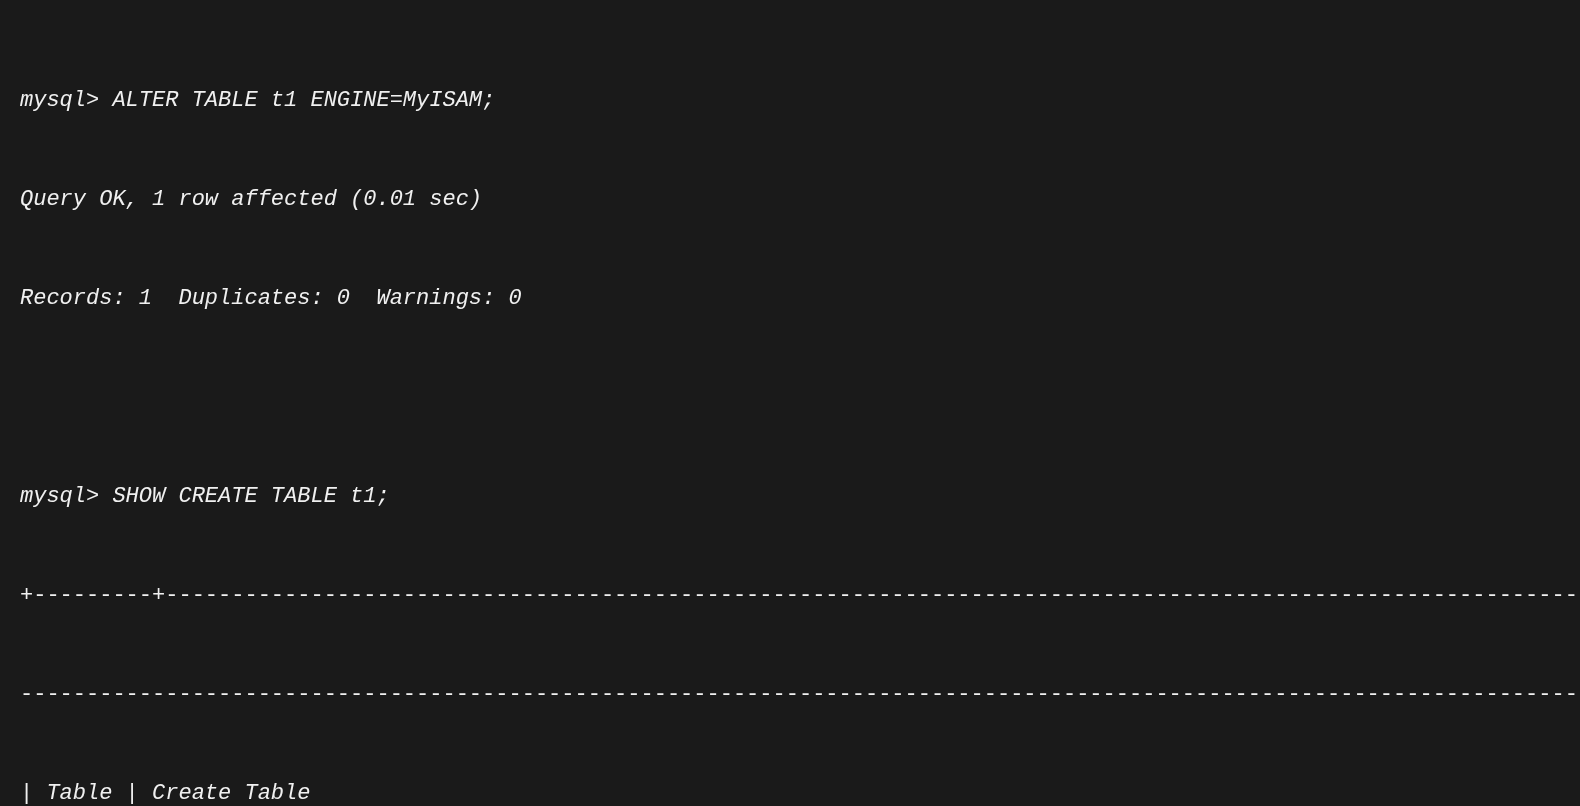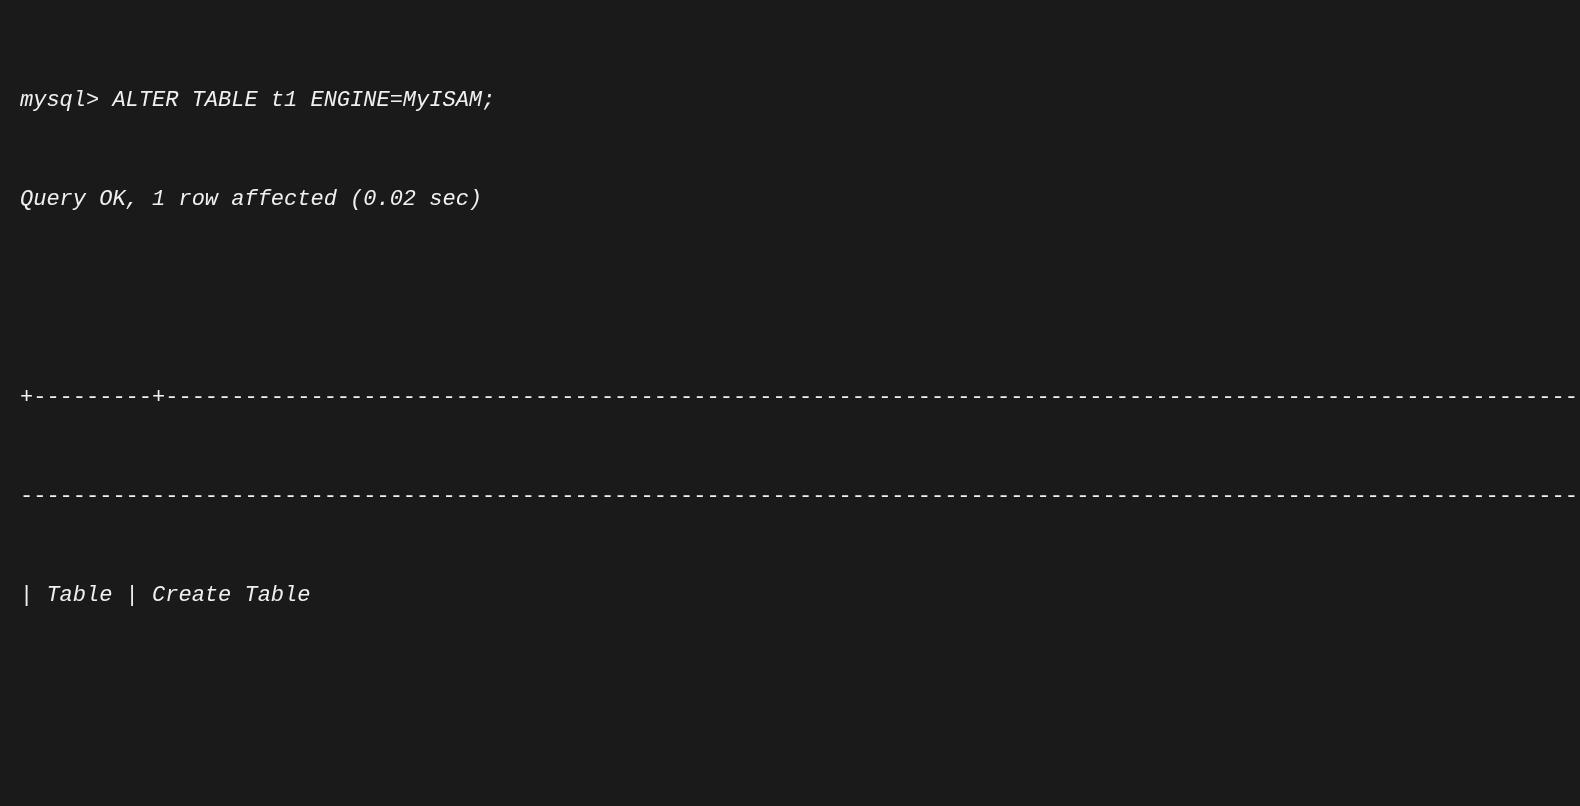--- a/index.html
+++ b/index.html
@@ -32,22 +32,24 @@
     .separator-line {
       color: #f0f0f0;
       display: block;
     }
   </style>
 </head>
 <body>
 
 <div class="terminal-block">
   <span class="line">mysql&gt; ALTER TABLE t1 ENGINE=MyISAM;</span>
-  <span class="line">Query OK, 1 row affected (0.02 sec)</span>
+  <span class="line">Query OK, 1 row affected (0.01 sec)</span>
+  <span class="line">Records: 1  Duplicates: 0  Warnings: 0</span>
   <span class="line">&nbsp;</span>
+  <span class="line">mysql&gt; SHOW CREATE TABLE t1;</span>
   <span class="separator-line">+---------+--------------------------------------------------------------------------------------------------------------------------------------------------------------------------------------------------------</span>
   <span class="separator-line">-----------------------------------------------------------------------------------------------------------------------------------------------------------------------------------------------------------</span>
   <span class="line">| Table | Create Table</span>
   
   
   
   
   
   
   

